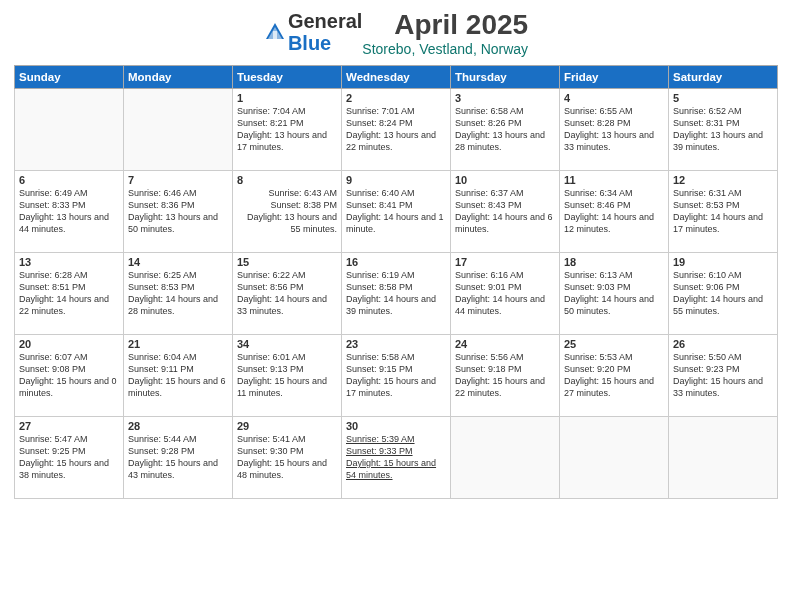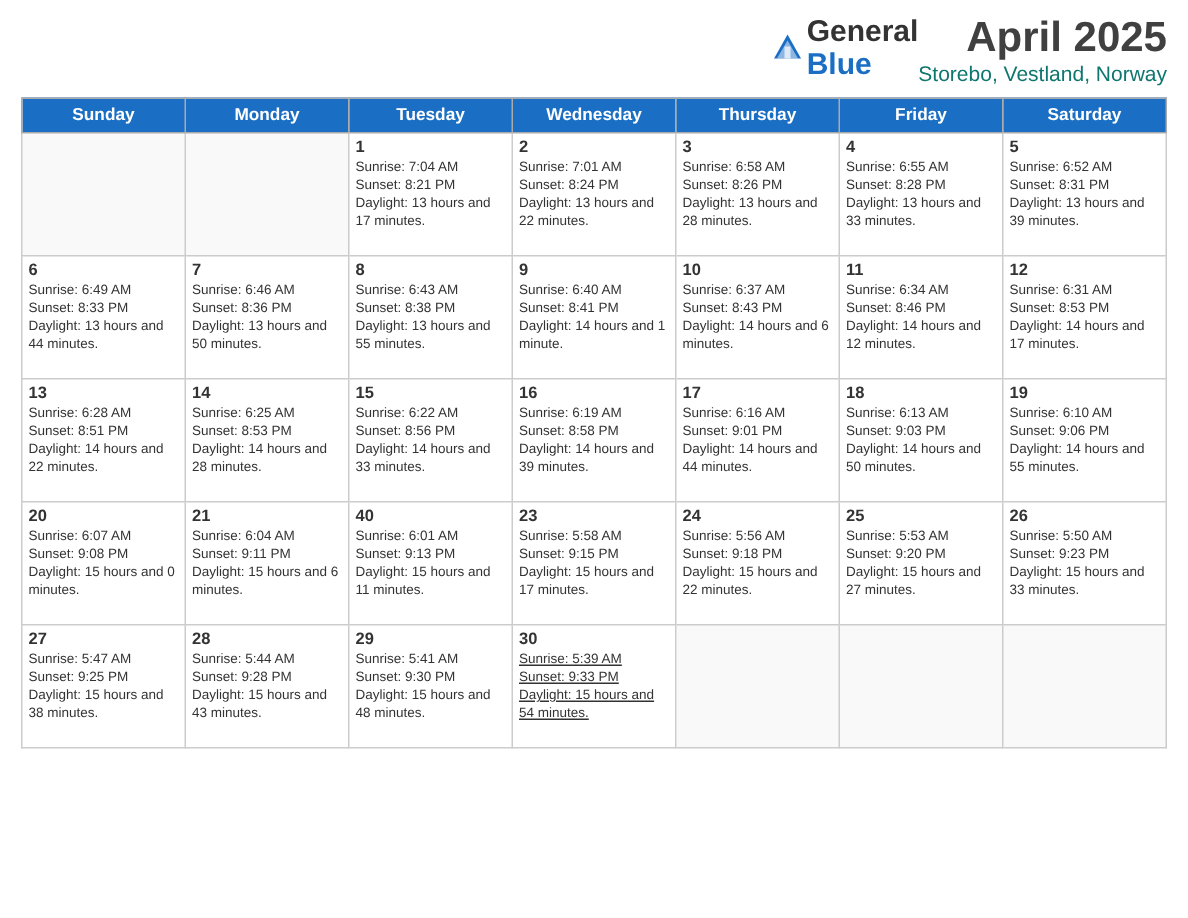--- a/index.html
+++ b/index.html
@@ -11,21 +11,21 @@
       overflow: hidden;
     }
     .page {
       width: 792px;
       height: 612px;
       background: #fff;
       padding: 10px 14px;
     }
     .header {
       display: flex;
-      justify-content: flex-end;
+      justify-content: center;
       align-items: flex-start;
       margin-bottom: 8px;
     }
     .logo {
       display: flex;
       align-items: center;
       font-size: 20px;
       font-weight: bold;
       line-height: 1.1;
     }
@@ -60,21 +60,21 @@
       border-collapse: collapse;
       table-layout: fixed;
     }
     .calendar thead th {
       background: #1a6fc4;
       color: #fff;
       font-size: 11.5px;
       font-weight: bold;
       padding: 5px 4px;
       border: 1px solid #aaa;
-      text-align: center;
+      text-align: left;
     }
     .calendar tbody td {
       border: 1px solid #ccc;
       vertical-align: top;
       padding: 3px 4px;
       font-size: 9.5px;
       color: #333;
       height: 82px;
       width: 113px;
     }
@@ -171,21 +171,21 @@
 Daylight: 13 hours and 44 minutes.</div>
           </td>
           <td>
             <span class="day-num">7</span>
             <div class="day-info" style="white-space: pre-line;">Sunrise: 6:46 AM
 Sunset: 8:36 PM
 Daylight: 13 hours and 50 minutes.</div>
           </td>
           <td>
             <span class="day-num">8</span>
-            <div class="day-info" style="white-space: pre-line;">Sunrise: 6:43 AM
+            <div class="day-info" style="white-space: pre-line; text-align: right;">Sunrise: 6:43 AM
 Sunset: 8:38 PM
 Daylight: 13 hours and 55 minutes.</div>
           </td>
           <td>
             <span class="day-num">9</span>
             <div class="day-info" style="white-space: pre-line;">Sunrise: 6:40 AM
 Sunset: 8:41 PM
 Daylight: 14 hours and 1 minute.</div>
           </td>
           <td>
@@ -258,21 +258,21 @@
 Sunset: 9:08 PM
 Daylight: 15 hours and 0 minutes.</div>
           </td>
           <td>
             <span class="day-num">21</span>
             <div class="day-info" style="white-space: pre-line;">Sunrise: 6:04 AM
 Sunset: 9:11 PM
 Daylight: 15 hours and 6 minutes.</div>
           </td>
           <td>
-            <span class="day-num">40</span>
+            <span class="day-num">34</span>
             <div class="day-info" style="white-space: pre-line;">Sunrise: 6:01 AM
 Sunset: 9:13 PM
 Daylight: 15 hours and 11 minutes.</div>
           </td>
           <td>
             <span class="day-num">23</span>
             <div class="day-info" style="white-space: pre-line;">Sunrise: 5:58 AM
 Sunset: 9:15 PM
 Daylight: 15 hours and 17 minutes.</div>
           </td>

